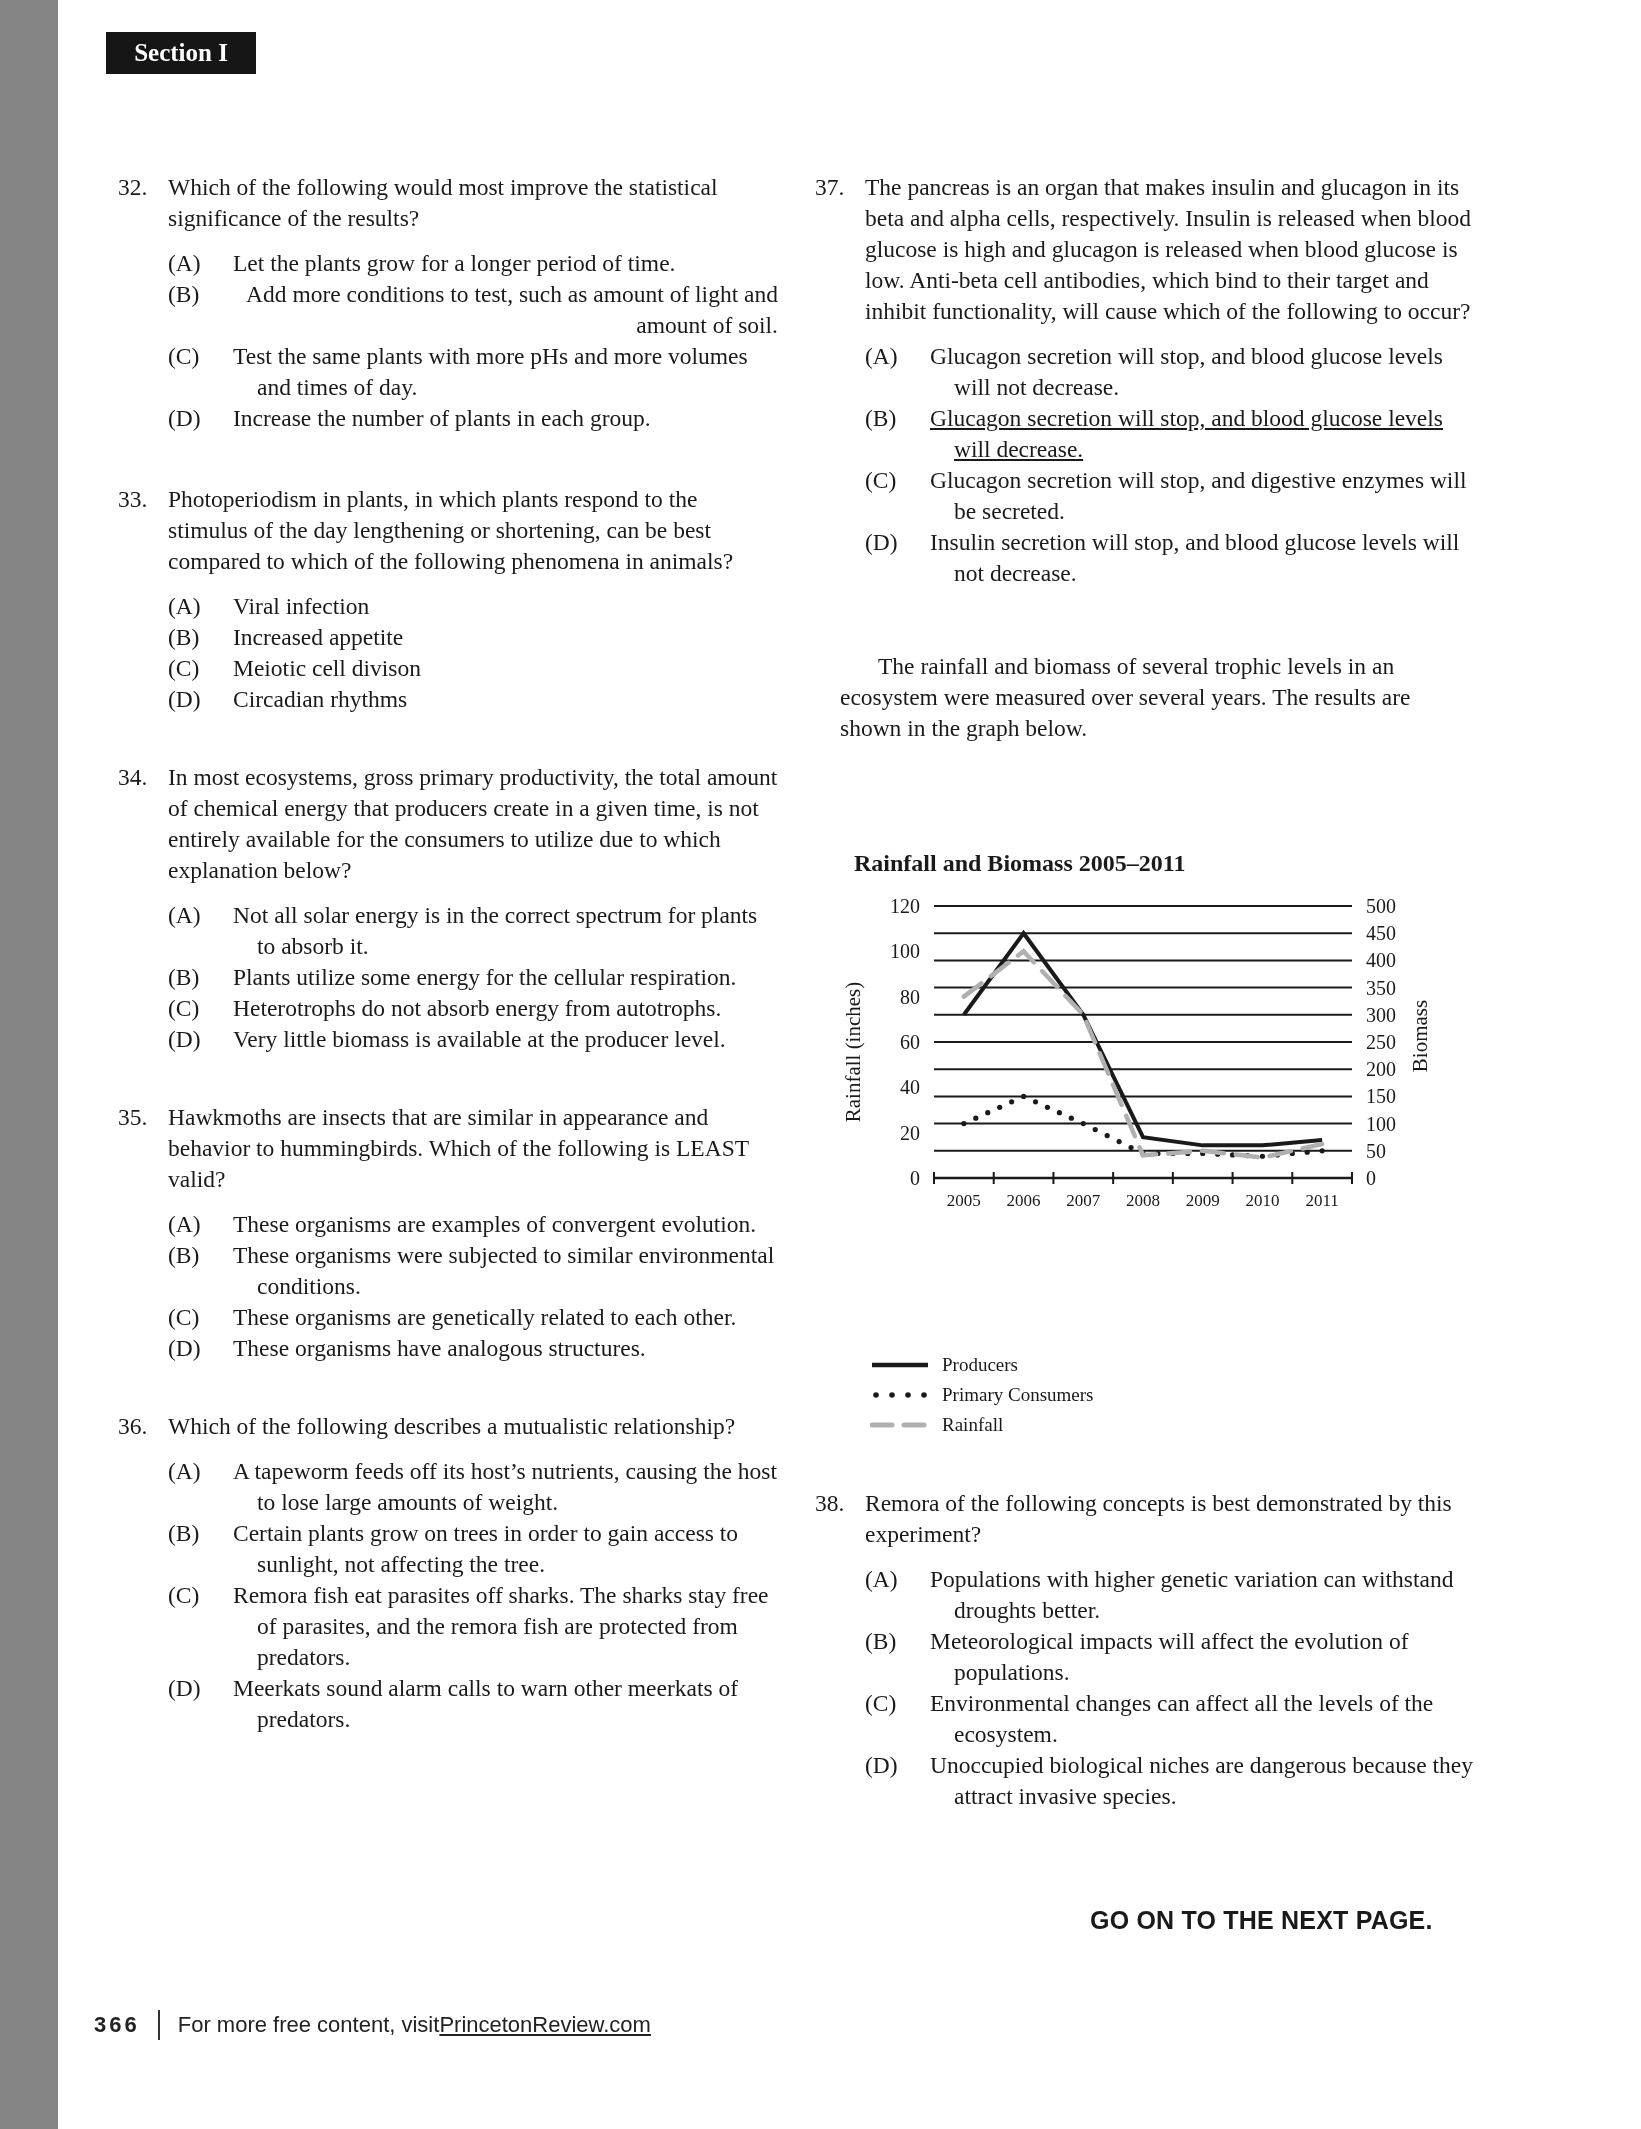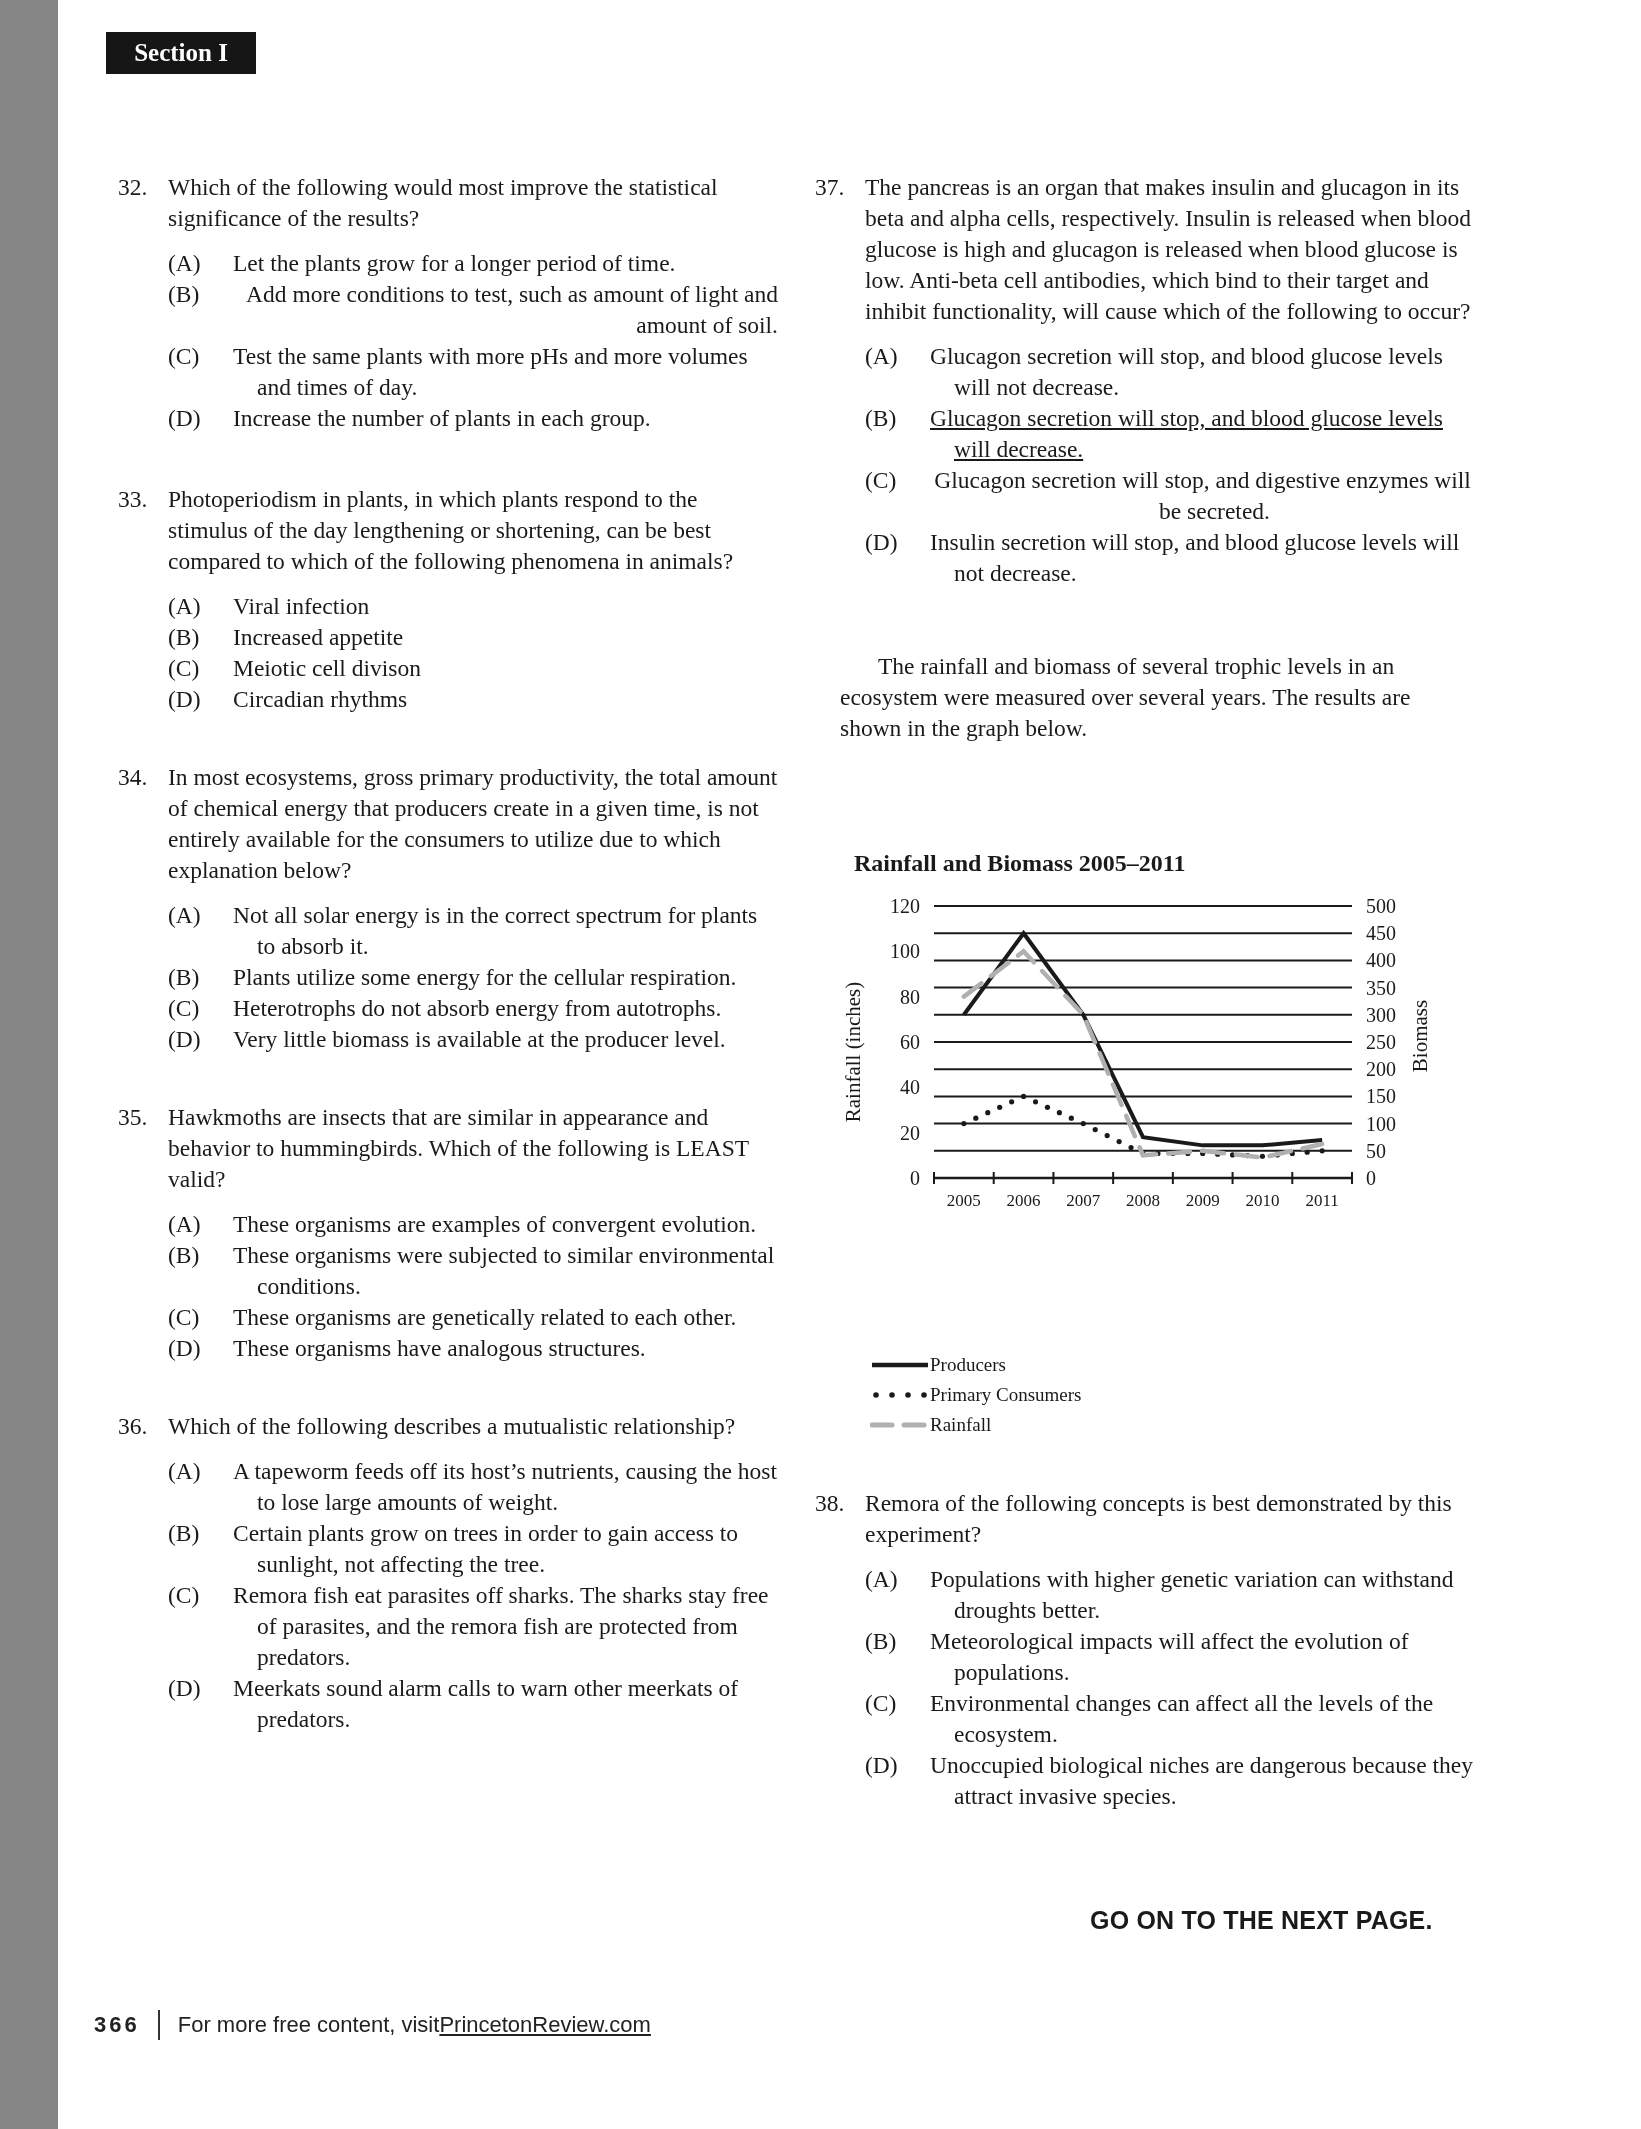--- a/index.html
+++ b/index.html
@@ -24,21 +24,21 @@
   .choice { position: relative; padding-left: 105px; text-indent: -24px; }
   .choice .letter { position: absolute; left: 50px; text-indent: 0; }
   .choice .ctext { display: block; padding-left: 24px; text-indent: -24px; }
   .passage-ref { margin: 0; }
   .passage-ref u { text-decoration: underline; }
   .passage-body { text-indent: 38px; padding-left: 25px; margin-top: 12px; }
   .chart-wrap { position: absolute; left: 830px; top: 840px; width: 640px; height: 600px; }
   .chart-title { position: absolute; left: 24px; top: 10px; font-weight: bold; font-size: 24px; }
   svg text { font-family: "Liberation Serif", "DejaVu Serif", serif; fill: #1a1a1a; }
   .legend { position: absolute; left: 40px; top: 510px; font-size: 19px; line-height: 30px; }
-  .legend-item { display: flex; align-items: center; }
+  .legend-item { display: flex; align-items: center; gap: 12px; }
   .go-on {
     position: absolute; left: 1090px; top: 1906px; font-family: "Liberation Sans", "DejaVu Sans", sans-serif;
     font-weight: bold; font-size: 25px; letter-spacing: 0.2px;
   }
   .footer {
     position: absolute; left: 94px; top: 2010px; display: flex; align-items: center;
     font-family: "Liberation Sans", "DejaVu Sans", sans-serif; font-size: 22px; color: #222;
   }
   .page-num { font-weight: bold; letter-spacing: 3px; }
   .footer-divider { width: 2px; height: 30px; background: #333; margin: 0 18px; }
@@ -174,21 +174,21 @@
           <div class="choice" style="padding-left: 0px; text-indent: 0px;">
             <span class="letter" style="left: 0px;">(A)</span>
             <span class="ctext" style="padding-left: 65px; text-indent: -24px; margin-left: 24px;">Glucagon secretion will stop, and blood glucose levels will not decrease.</span>
           </div>
           <div class="choice" style="padding-left: 0px; text-indent: 0px;">
             <span class="letter" style="left: 0px;">(B)</span>
             <span class="ctext" style="padding-left: 65px; text-indent: -24px; margin-left: 24px; text-decoration: underline;">Glucagon secretion will stop, and blood glucose levels will decrease.</span>
           </div>
           <div class="choice" style="padding-left: 0px; text-indent: 0px;">
             <span class="letter" style="left: 0px;">(C)</span>
-            <span class="ctext" style="padding-left: 65px; text-indent: -24px; margin-left: 24px; text-align: center;">Glucagon secretion will stop, and digestive enzymes will be secreted.</span>
+            <span class="ctext" style="padding-left: 65px; text-indent: -24px; margin-left: 24px;">Glucagon secretion will stop, and digestive enzymes will be secreted.</span>
           </div>
           <div class="choice" style="padding-left: 0px; text-indent: 0px;">
             <span class="letter" style="left: 0px;">(D)</span>
             <span class="ctext" style="padding-left: 65px; text-indent: -24px; margin-left: 24px;">Insulin secretion will stop, and blood glucose levels will not decrease.</span>
           </div>
         </div>
       </div>
     </div>
   <div style="height:50px"></div>
   <p class="passage-body">The rainfall and biomass of several trophic levels in an ecosystem were measured over several years. The results are shown in the graph below.</p>

